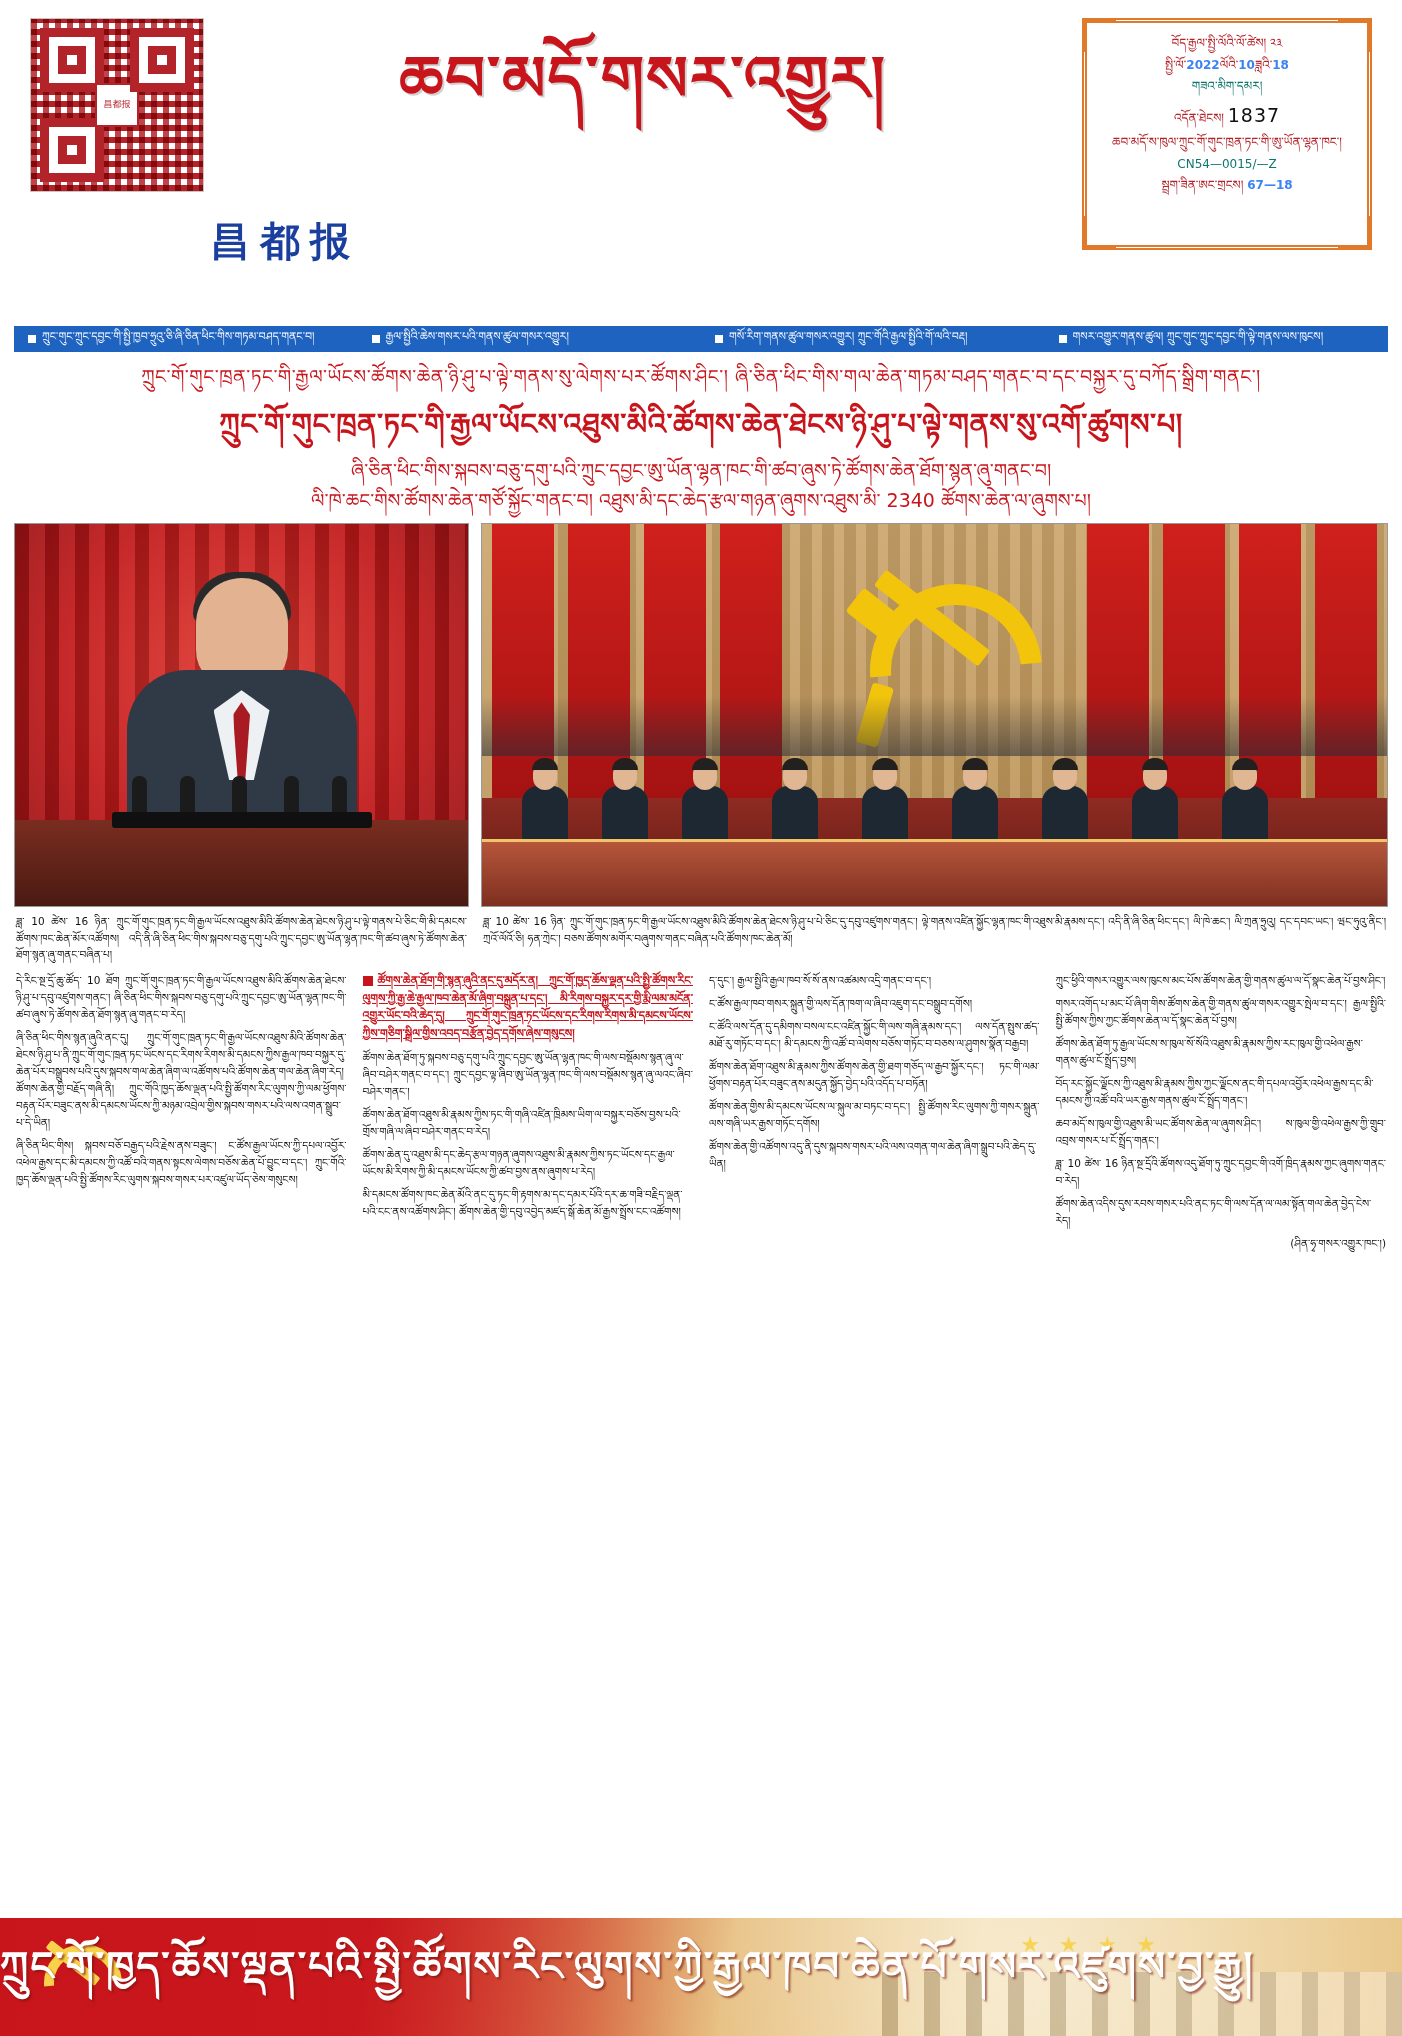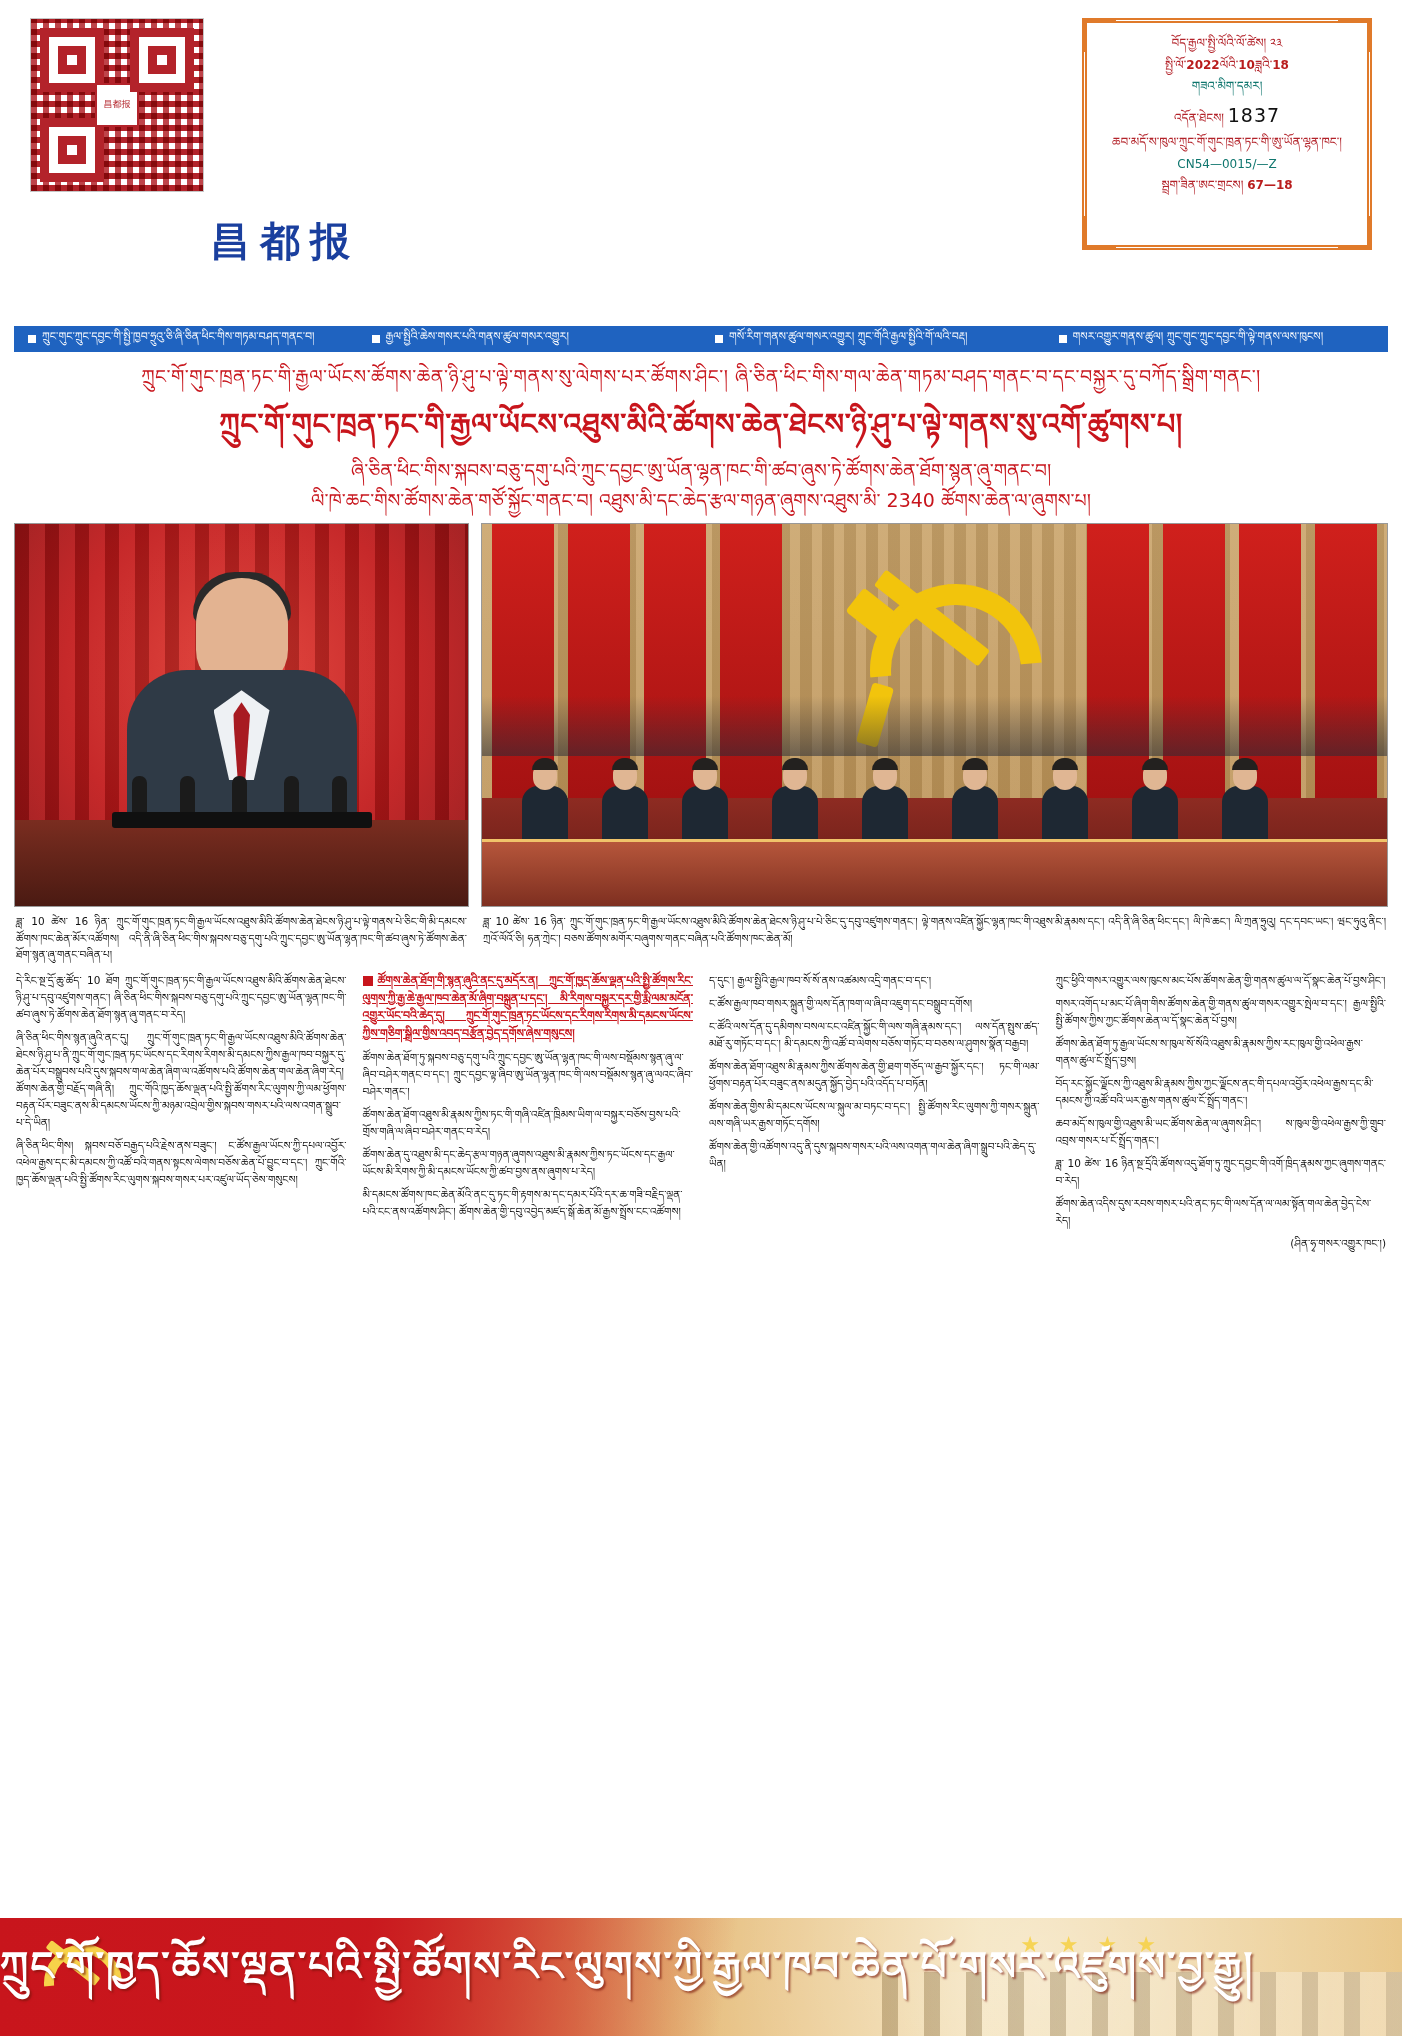--- a/index.html
+++ b/index.html
@@ -26,21 +26,21 @@
 
   .infobox{flex:0 0 auto;width:290px;border:5px double #e07a2a;position:relative;padding:10px 8px;box-sizing:border-box;height:232px;margin-top:4px;}
   .infobox .corner{position:absolute;width:30px;height:30px;border:4px solid #e07a2a;}
   .infobox .c1{left:-5px;top:-5px;border-right:0;border-bottom:0;}
   .infobox .c2{right:-5px;top:-5px;border-left:0;border-bottom:0;}
   .infobox .c3{left:-5px;bottom:-5px;border-right:0;border-top:0;}
   .infobox .c4{right:-5px;bottom:-5px;border-left:0;border-top:0;}
   .infobox .row{text-align:center;font-size:12px;color:#b3232a;line-height:1.8;}
   .infobox .row.dark{color:#0f766e;}
   .infobox .big{font-size:19px;color:#111;letter-spacing:1px;margin:2px 0;}
-  .infobox .row .num{color:#b91c1c;font-weight:bold;}
+  .infobox .row .num{color:#3b82f6;font-weight:bold;}
 
   
   .navbar{margin:6px 14px 0 14px;background:#1f63c0;color:#fff;display:flex;align-items:center;height:26px;}
   .navbar .cell{flex:1 1 0;display:flex;align-items:center;gap:6px;padding-left:14px;font-size:11px;white-space:nowrap;overflow:hidden;}
   .navbar .bullet{width:8px;height:8px;background:#fff;flex:0 0 auto;}
 
   
   .heads{padding:10px 28px 0 28px;text-align:center;}
   .h-sub{font-size:19px;color:#c8151c;line-height:1.5;letter-spacing:.5px;}
   .h-main{font-size:29px;color:#c8151c;font-weight:bold;line-height:1.45;margin:12px 0 10px;letter-spacing:.5px;}
@@ -119,20 +119,21 @@
 
   <div class="masthead">
     <div class="qr">
       <div class="bl"></div>
       <div class="mid">
           <span>昌都报</span>
         </div>
     </div>
 
     <div class="title-zone">
+      <div class="tib-title">ཆབ་མདོ་གསར་འགྱུར།</div>
       <div class="cn-title">昌都报</div>
     </div>
 
     <div class="infobox">
       <span class="corner c1"></span>
         <span class="corner c2"></span>
       <span class="corner c3"></span>
         <span class="corner c4"></span>
       <div class="row">བོད་རྒྱལ་སྤྱི་ལོའི་ལོ་ཚེས། ༢༣</div>
       <div class="row">

